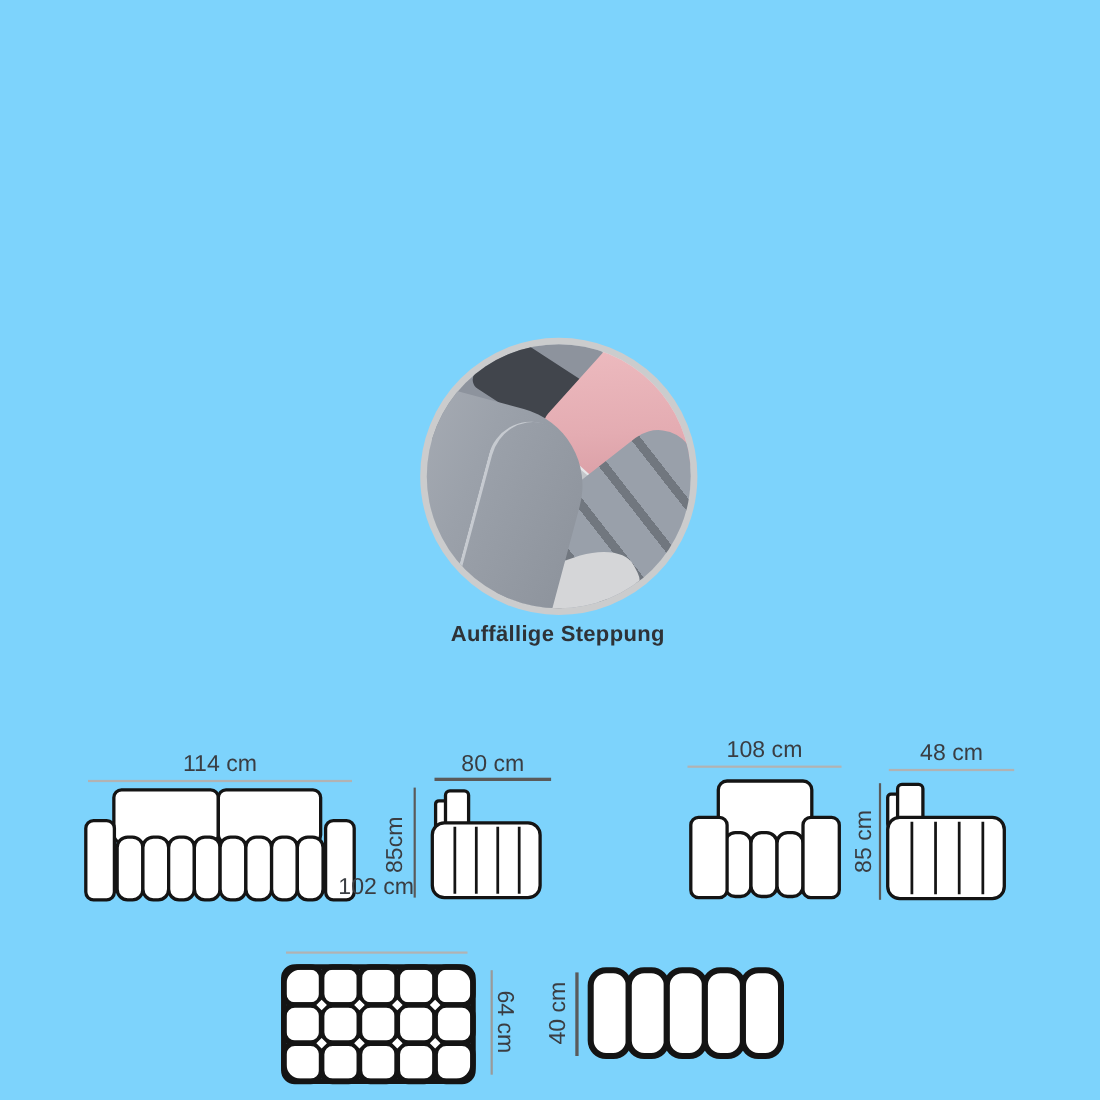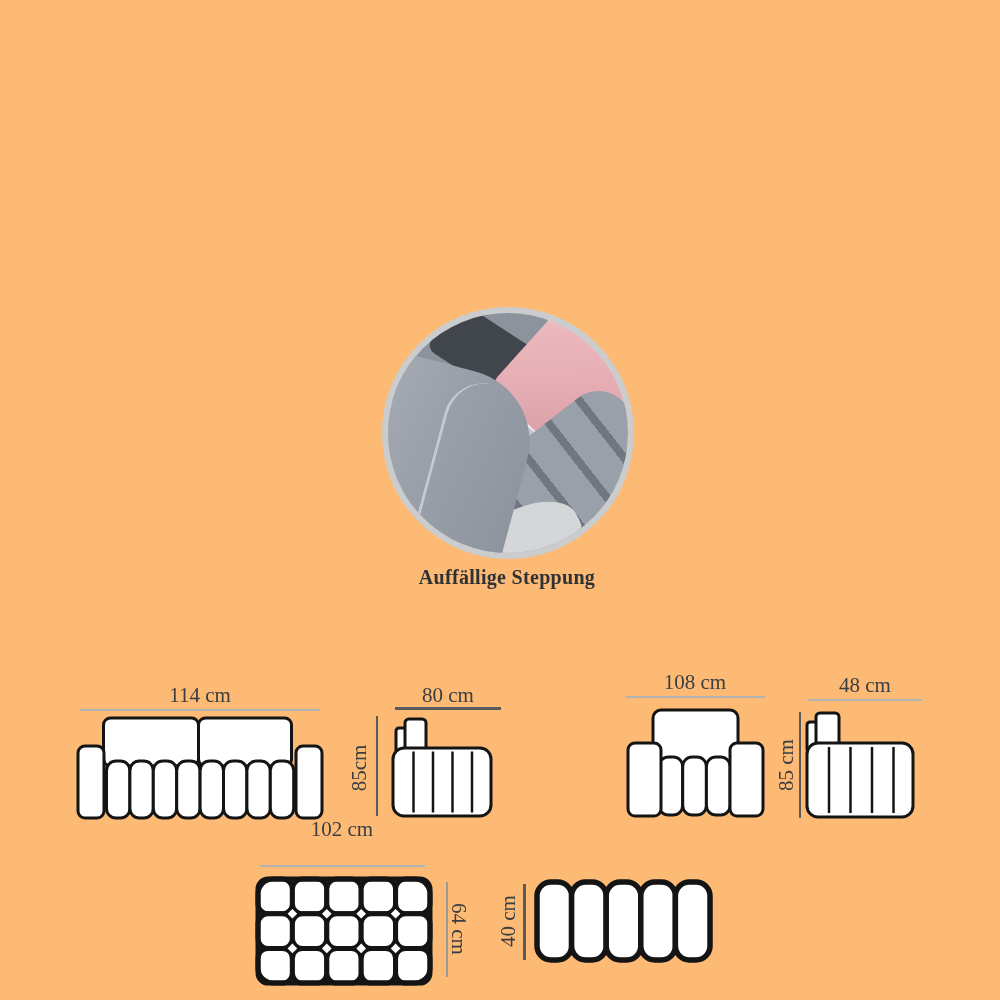--- a/index.html
+++ b/index.html
@@ -1,18 +1,18 @@
 <!DOCTYPE html>
 <html><head>
 <meta charset="utf-8">
 <style>
   html,body{margin:0;padding:0;background:#ffffff;}
   #stage{
-    position:relative;width:1000px;height:1000px;background:#fdba74;overflow:hidden;
-    font-family:Liberation Serif, serif;color:#3a3d42;
+    position:relative;width:1000px;height:1000px;background:#7dd3fc;overflow:hidden;
+    font-family:Liberation Sans, sans-serif;color:#3a3d42;
   }
   
   .photo-circle{
     position:absolute;left:382px;top:307px;width:240px;height:240px;
     border-radius:50%;border:6px solid #cbcccd;overflow:hidden;background:#c3c6ca;
   }
   .photo-circle *{position:absolute;}
   .wall{right:-45px;top:-40px;width:190px;height:170px;background:#e7e8ea;transform:rotate(40deg);}
   .back-cushion{left:-6px;top:-22px;width:170px;height:112px;background:#8d939d;transform:rotate(-14deg);border-radius:22px;}
   .shadow-wedge{left:40px;top:28px;width:170px;height:58px;background:#41454c;transform:rotate(33deg);border-radius:10px;}
@@ -106,21 +106,21 @@
   <svg class="drawing" style="left:802px;top:705px;" width="120" height="115" viewBox="0 0 120 115">
     <rect class="stroke" x="5" y="17" width="13" height="30" rx="3" stroke-width="3"></rect>
     <rect class="stroke" x="14" y="8" width="23" height="37" rx="4" stroke-width="3"></rect>
     <rect class="stroke" x="5" y="38" width="106" height="74" rx="11" stroke-width="3"></rect>
     <line x1="27" y1="42" x2="27" y2="108" stroke="#141414" stroke-width="2.5"></line>
     <line x1="48.5" y1="42" x2="48.5" y2="108" stroke="#141414" stroke-width="2.5"></line>
     <line x1="70" y1="42" x2="70" y2="108" stroke="#141414" stroke-width="2.5"></line>
     <line x1="91.5" y1="42" x2="91.5" y2="108" stroke="#141414" stroke-width="2.5"></line>
   </svg>
 
-  <div class="dim-label" style="left:282px;top:817px;width:120px;">102 cm</div>
+  <div class="dim-label" style="left:282px;top:795px;width:120px;">102 cm</div>
   <div class="dim-line" style="left:260px;top:865px;width:165px;height:2px;"></div>
   <div class="dim-line mid" style="left:446px;top:882px;width:2px;height:95px;"></div>
   <div class="dim-label rot-cw" style="left:424px;top:914px;width:70px;height:30px;line-height:30px;">64 cm</div>
   <svg class="drawing" style="left:255px;top:875px;" width="180" height="112" viewBox="0 0 180 112">
     <g class="cells">
       <rect class="stroke" x="3" y="4" width="34.4" height="34.7" rx="10" stroke-width="5"></rect>
       <rect class="stroke" x="37.4" y="4" width="34.4" height="34.7" rx="10" stroke-width="5"></rect>
       <rect class="stroke" x="71.8" y="4" width="34.4" height="34.7" rx="10" stroke-width="5"></rect>
       <rect class="stroke" x="106.2" y="4" width="34.4" height="34.7" rx="10" stroke-width="5"></rect>
       <rect class="stroke" x="140.6" y="4" width="34.4" height="34.7" rx="10" stroke-width="5"></rect>

